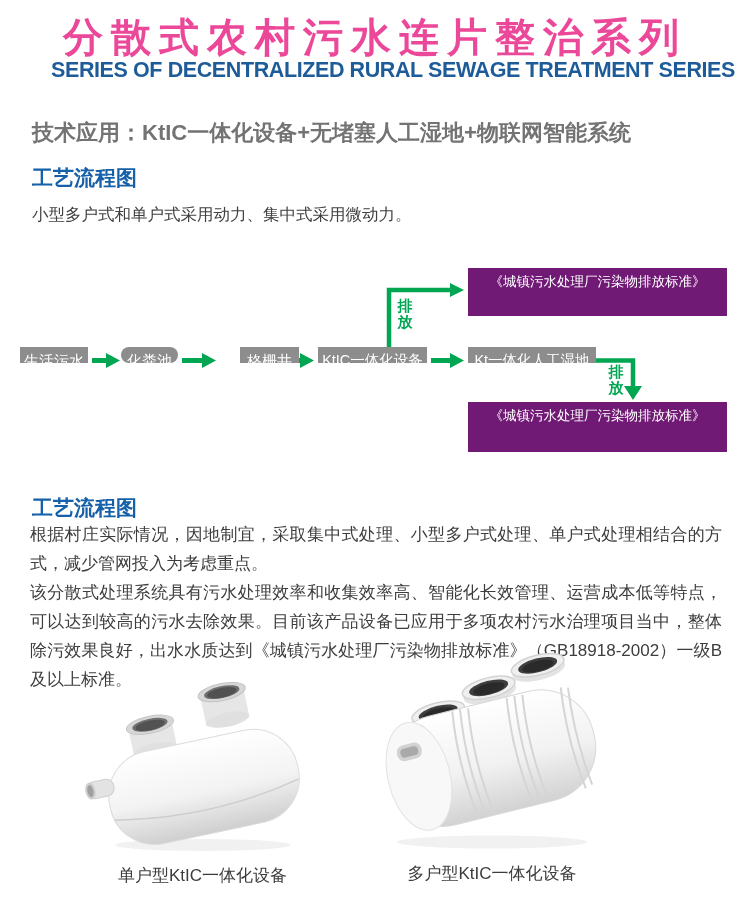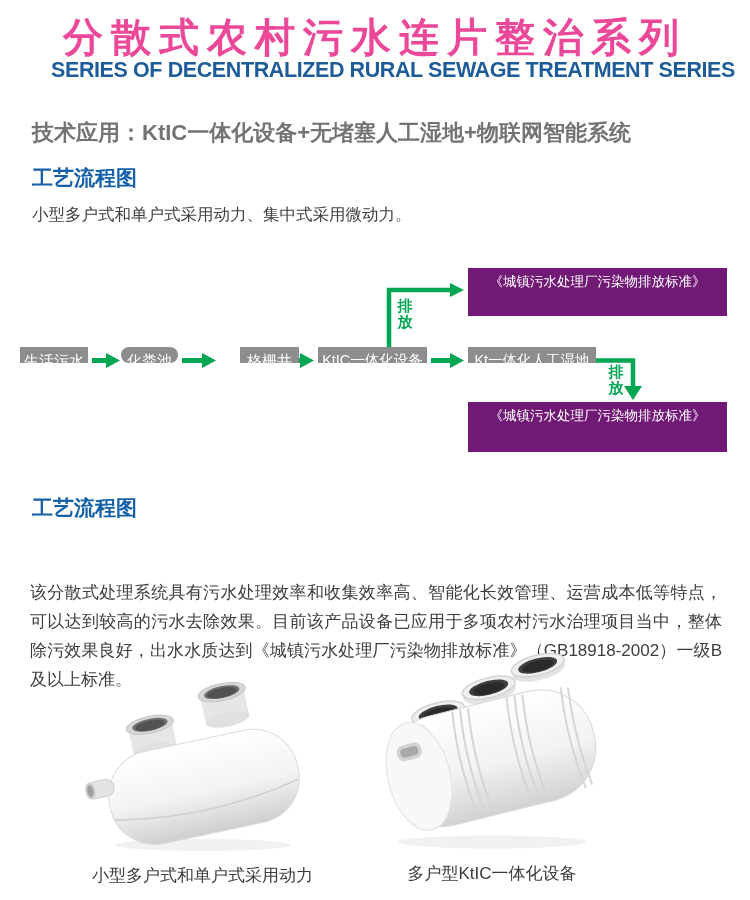--- a/index.html
+++ b/index.html
@@ -97,20 +97,21 @@
 
     <div class="std-box std-b">
       <div>《城镇污水处理厂污染物排放标准》</div>
     </div>
     <div class="std-box std-a">
       <div>《城镇污水处理厂污染物排放标准》</div>
     </div>
   </div>
 
   <h2 class="sec-heading scope">工艺流程图</h2>
+  <p class="para p1">根据村庄实际情况，因地制宜，采取集中式处理、小型多户式处理、单户式处理相结合的方式，减少管网投入为考虑重点。</p>
   <p class="para p2">该分散式处理系统具有污水处理效率和收集效率高、智能化长效管理、运营成本低等特点，可以达到较高的污水去除效果。目前该产品设备已应用于多项农村污水治理项目当中，整体除污效果良好，出水水质达到《城镇污水处理厂污染物排放标准》（GB18918-2002）一级B及以上标准。</p>
 
   <figure class="figure fig1">
     <svg width="235" height="172" viewBox="0 0 235 172">
       <defs>
         <linearGradient id="g1" x1="0" y1="0" x2="0" y2="1">
           <stop offset="0" stop-color="#ffffff"></stop>
           <stop offset="0.55" stop-color="#f3f3f3"></stop>
           <stop offset="1" stop-color="#cfcfcf"></stop>
         </linearGradient>
@@ -127,21 +128,21 @@
         <ellipse cx="78" cy="33" rx="24" ry="8.5" fill="#d7d7d7" stroke="#c3c3c3"></ellipse>
         <ellipse cx="78" cy="33" rx="18" ry="6" fill="#707070"></ellipse>
         <ellipse cx="78" cy="33.6" rx="15" ry="4.8" fill="#525252"></ellipse>
         <rect x="22" y="58" width="192" height="94" rx="45" fill="url(#g1)" stroke="#dcdcdc"></rect>
         <path d="M24,119 Q118,138 212,117" stroke="#cdcdcd" stroke-width="1.5" fill="none"></path>
         <rect x="2" y="77" width="28" height="17" rx="8" fill="#e3e3e3" stroke="#cfcfcf"></rect>
         <ellipse cx="6" cy="85.5" rx="5" ry="8.5" fill="#cdcdcd"></ellipse>
         <ellipse cx="6" cy="85.5" rx="3" ry="6" fill="#9f9f9f"></ellipse>
       </g>
     </svg>
-    <figcaption class="caption">小型多户式和单户式采用动力</figcaption>
+    <figcaption class="caption">单户型KtIC一体化设备</figcaption>
   </figure>
 
   <figure class="figure fig2">
     <svg width="240" height="202" viewBox="0 0 240 202">
       <defs>
         <linearGradient id="g2" x1="0" y1="0" x2="0" y2="1">
           <stop offset="0" stop-color="#ffffff"></stop>
           <stop offset="0.55" stop-color="#f2f2f2"></stop>
           <stop offset="1" stop-color="#d2d2d2"></stop>
         </linearGradient>

